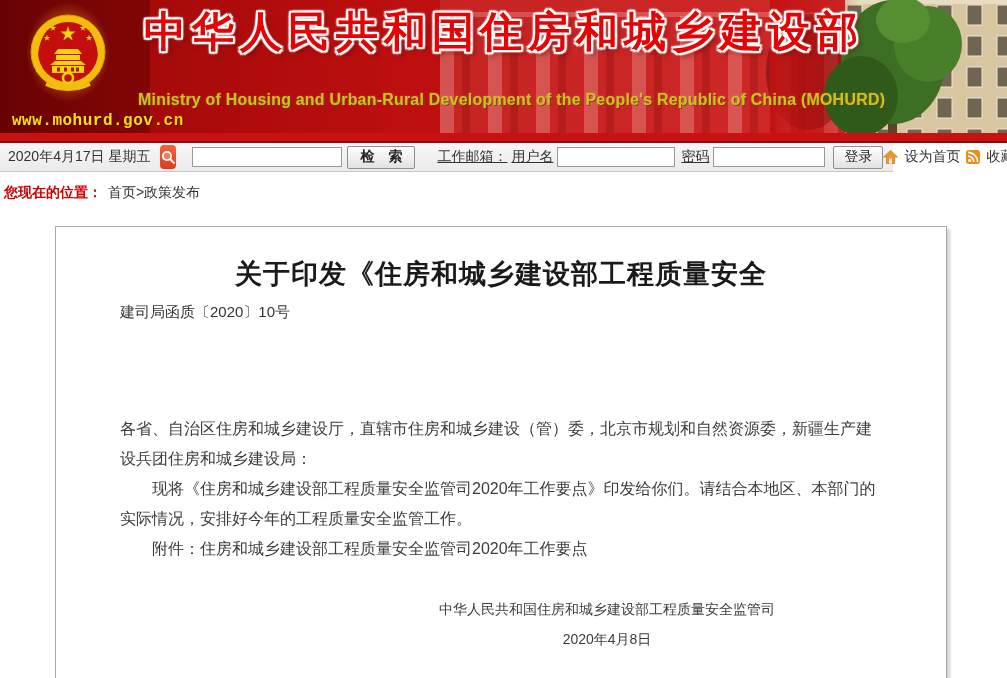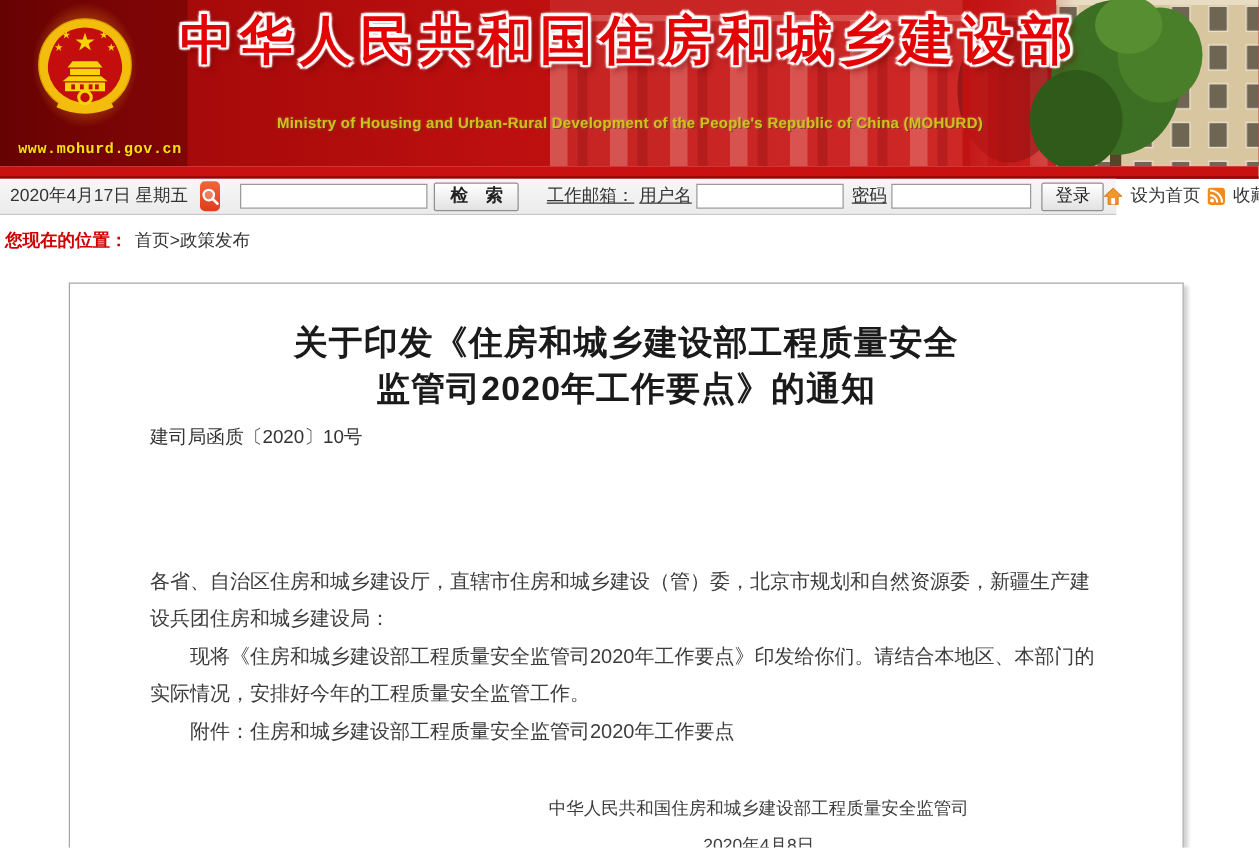--- a/index.html
+++ b/index.html
@@ -5,29 +5,29 @@
   * { box-sizing: border-box; margin: 0; padding: 0; }
   html, body { width: 1007px; height: 678px; overflow: hidden; background: #fff;
     font-family: "Liberation Sans", "DejaVu Sans", sans-serif; }
 
   
   .header { position: relative; width: 1007px; height: 133px; overflow: hidden; background: #b50d0d; }
   .header-bg { position: absolute; left: 0; top: 0; width: 1007px; height: 133px; }
   .emblem { position: absolute; left: 26px; top: 2px; width: 84px; height: 106px; }
   .site-url { position: absolute; left: 12px; top: 112px; width: 136px; text-align: center;
     font-family: "Liberation Mono", "DejaVu Sans Mono", monospace;
-    font-size: 12px; font-weight: bold; color: #ffe10a; letter-spacing: .5px;
+    font-size: 16px; font-weight: bold; color: #ffe10a; letter-spacing: .5px;
     text-shadow: 1px 1px 1px rgba(80,0,0,.8); }
   .title-cn { position: absolute; left: 138px; top: 4px; width: 732px; text-align: center;
     font-size: 42px; font-weight: bold; color: #e30505; letter-spacing: 6px; white-space: nowrap;
     text-shadow: -2px 0 2px #fff, 2px 0 2px #fff, 0 -2px 2px #fff, 0 2px 2px #fff,
       -2px -2px 1px #fff, 2px 2px 1px #fff, 2px -2px 1px #fff, -2px 2px 1px #fff,
       4px 4px 5px rgba(110,0,0,.55); }
   .title-en { position: absolute; left: 138px; top: 91px; width: 732px; text-align: center;
-    font-size: 12px; font-weight: bold; color: #d2c01a; letter-spacing: .2px; white-space: nowrap;
+    font-size: 16px; font-weight: bold; color: #d2c01a; letter-spacing: .2px; white-space: nowrap;
     text-shadow: 1px 1px 0 rgba(90,50,0,.65), 0 0 2px rgba(255,255,255,.35); }
   .header-strip { width: 1007px; height: 10px; background: #c91111; border-bottom: 2px solid #8d0a0a; }
 
   
   .toolbar { width: 893px; height: 29px; display: flex; align-items: center;
     background: linear-gradient(#f7f7f7, #ebebeb); border-bottom: 1px solid #c7c7c7;
     font-size: 14px; color: #333; padding: 0 8px; }
   .tb-date { margin-right: 10px; white-space: nowrap; }
   .tb-search-icon-btn { width: 25px; height: 24px; border: none; border-radius: 4px;
     background: linear-gradient(#f2643c, #dd3d1c); display: flex; align-items: center;
@@ -192,21 +192,20 @@
 </div>
 
 <div class="breadcrumb">
   <span class="bc-label">您现在的位置：</span>
   <span class="bc-path">首页&gt;政策发布</span>
 </div>
 
 <div class="doc-panel">
   <div class="doc-title">
     <div>关于印发《住房和城乡建设部工程质量安全</div>
-    <div>监管司2020年工作要点》的通知</div>
   </div>
   <div class="doc-number">建司局函质〔2020〕10号</div>
 
   <div class="doc-body">
     <p class="doc-paragraph">各省、自治区住房和城乡建设厅，直辖市住房和城乡建设（管）委，北京市规划和自然资源委，新疆生产建设兵团住房和城乡建设局：</p>
     <p class="doc-paragraph indent">现将《住房和城乡建设部工程质量安全监管司2020年工作要点》印发给你们。请结合本地区、本部门的实际情况，安排好今年的工程质量安全监管工作。</p>
     <p class="doc-paragraph indent">附件：住房和城乡建设部工程质量安全监管司2020年工作要点</p>
   </div>
 
   <div class="signature-block">

